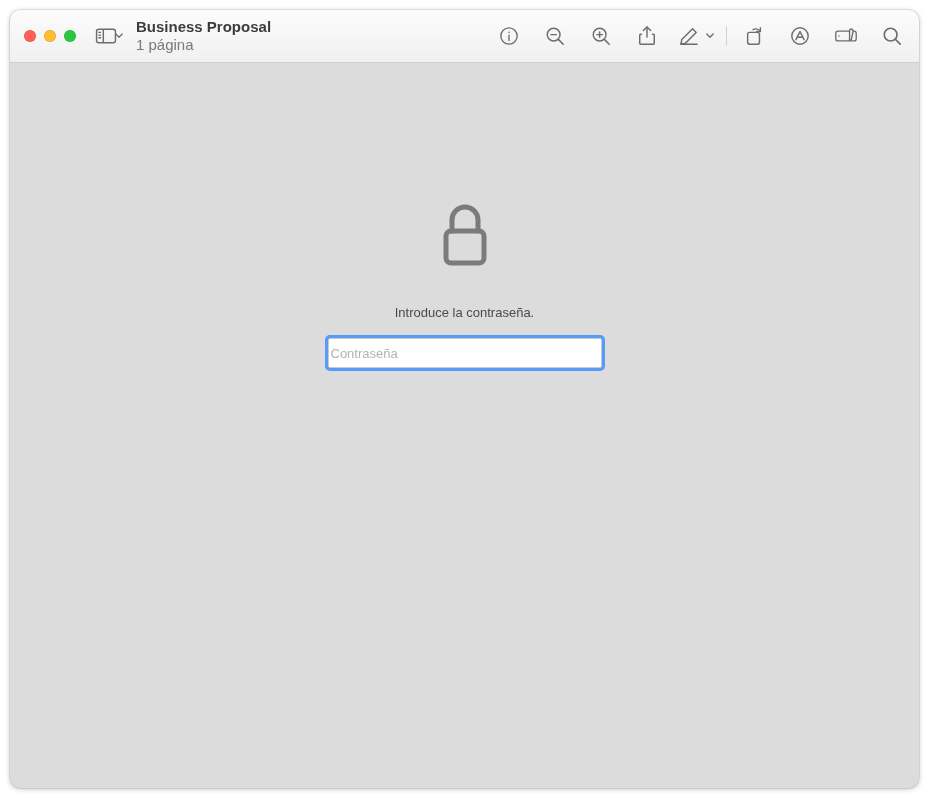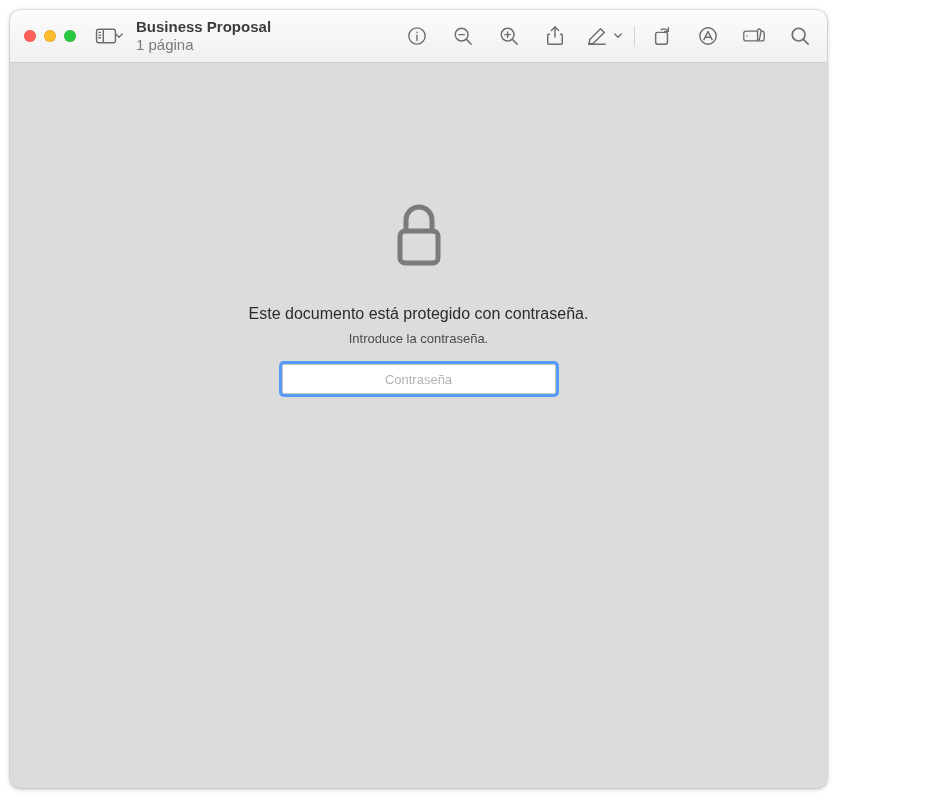--- a/index.html
+++ b/index.html
@@ -2,21 +2,21 @@
 <html><head>
 <meta charset="utf-8">
 <style>
   html, body {
     margin: 0;
     padding: 0;
     font-family: -apple-system, "Helvetica Neue", Helvetica, Arial, sans-serif;
     -webkit-font-smoothing: antialiased;
   }
   .window {
-    width: 817px;
+    width: 909px;
     height: 778px;
     margin: 10px;
     border-radius: 10px;
     background: #dcdcdc;
     box-shadow: 0 1px 5px rgba(0,0,0,0.25), 0 0 0 0.5px rgba(0,0,0,0.15);
     display: flex;
     flex-direction: column;
     overflow: hidden;
     box-sizing: border-box;
   }
@@ -123,21 +123,21 @@
     color: #4a4a4a;
     margin-bottom: 18px;
   }
   .pwd-input {
     width: 268px;
     height: 26px;
     border: 1px solid #c8c8c8;
     border-radius: 2px;
     outline: none;
     font-size: 13px;
-    text-align: center;
+    text-align: left;
     color: #333;
     background: #ffffff;
     box-shadow: 0 0 0 3px rgba(71,148,247,0.9), inset 0 0 0 0 transparent;
   }
   .pwd-input::placeholder {
     color: #b2b2b2;
   }
 </style>
 </head>
 <body>
@@ -278,20 +278,19 @@
   <div class="content">
     <div class="password-panel">
 
       <div class="lock-icon">
         <svg width="50" height="66" viewBox="0 0 50 66" fill="none" stroke="currentColor" stroke-width="5" stroke-linecap="round">
           <path d="M12 28 V17 a13 13 0 0 1 26 0 V28"></path>
           <rect x="6" y="28" width="38" height="32" rx="5"></rect>
         </svg>
       </div>
 
-      <div class="msg-main">Este documento está protegido con contraseña.</div>
       <div class="msg-sub">Introduce la contraseña.</div>
 
       <input type="password" class="pwd-input" placeholder="Contraseña" style="">
     </div>
   </div>
 
 </div>
 
 </body></html>

